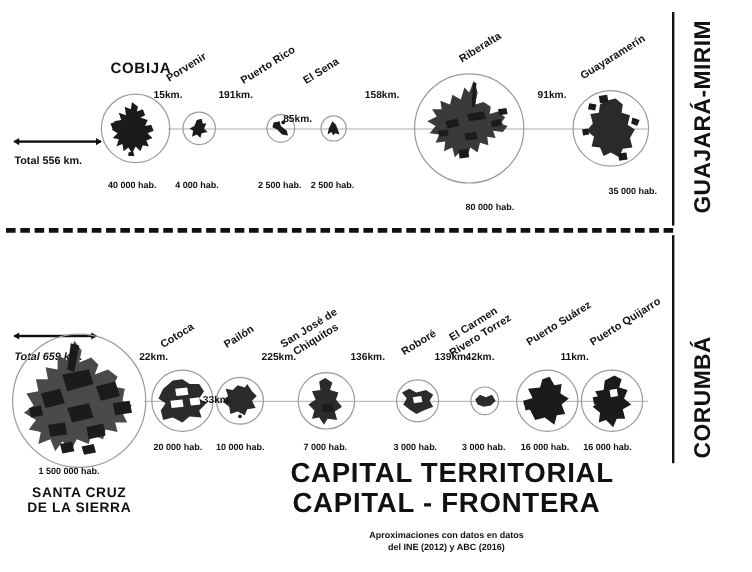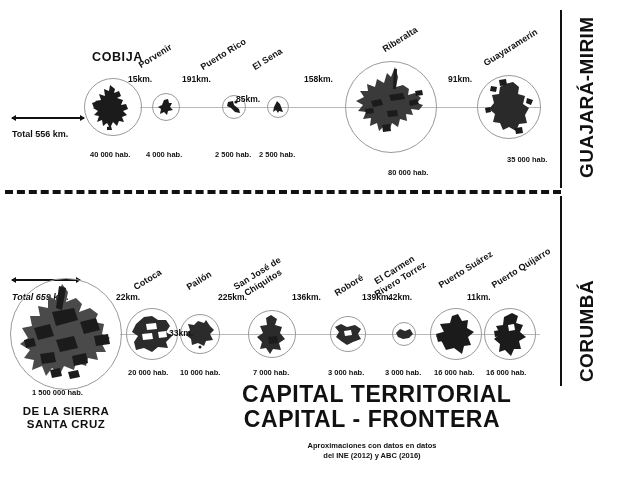--- a/index.html
+++ b/index.html
@@ -185,22 +185,22 @@
         <path fill="#1b1b1b" d="M24 72 L38 70 L40 80 L26 82 Z"></path>
         <path fill="#1b1b1b" d="M56 74 L70 71 L72 81 L58 84 Z"></path>
         <path fill="#1b1b1b" d="M78 54 L92 52 L94 62 L80 64 Z"></path>
         <path fill="#1b1b1b" d="M8 58 L18 56 L20 64 L10 66 Z"></path>
         <path fill="#1b1b1b" d="M34 88 L44 86 L46 94 L36 96 Z"></path>
         <path fill="#1b1b1b" d="M52 90 L62 88 L64 95 L54 97 Z"></path>
       </svg>
     </div>
     <div class="hab inner" style="left:32px;top:188px;">1 500 000 hab.</div>
     <div class="capital2" style="left:6px;top:205px;width:120px;">
+      <div>SANTA CRUZ</div>
       <div>DE LA SIERRA</div>
-      <div>SANTA CRUZ</div>
     </div>
 
     <div class="node" style="left:126px;top:108px;width:52px;height:52px;">
       <svg class="blob" width="44" height="40" viewBox="0 0 44 40">
         <path fill="#2b2b2b" d="M14 3 L22 2 L28 6 L36 6 L40 12 L36 18 L42 22 L36 28 L38 34 L28 33 L22 38
           L14 34 L6 36 L4 28 L8 22 L2 18 L6 10 Z"></path>
         <path fill="#fff" d="M16 10 L26 9 L27 15 L17 16 Z"></path>
         <path fill="#fff" d="M12 20 L22 19 L23 25 L13 26 Z"></path>
         <path fill="#fff" d="M28 18 L36 17 L37 23 L29 24 Z"></path>
       </svg>

